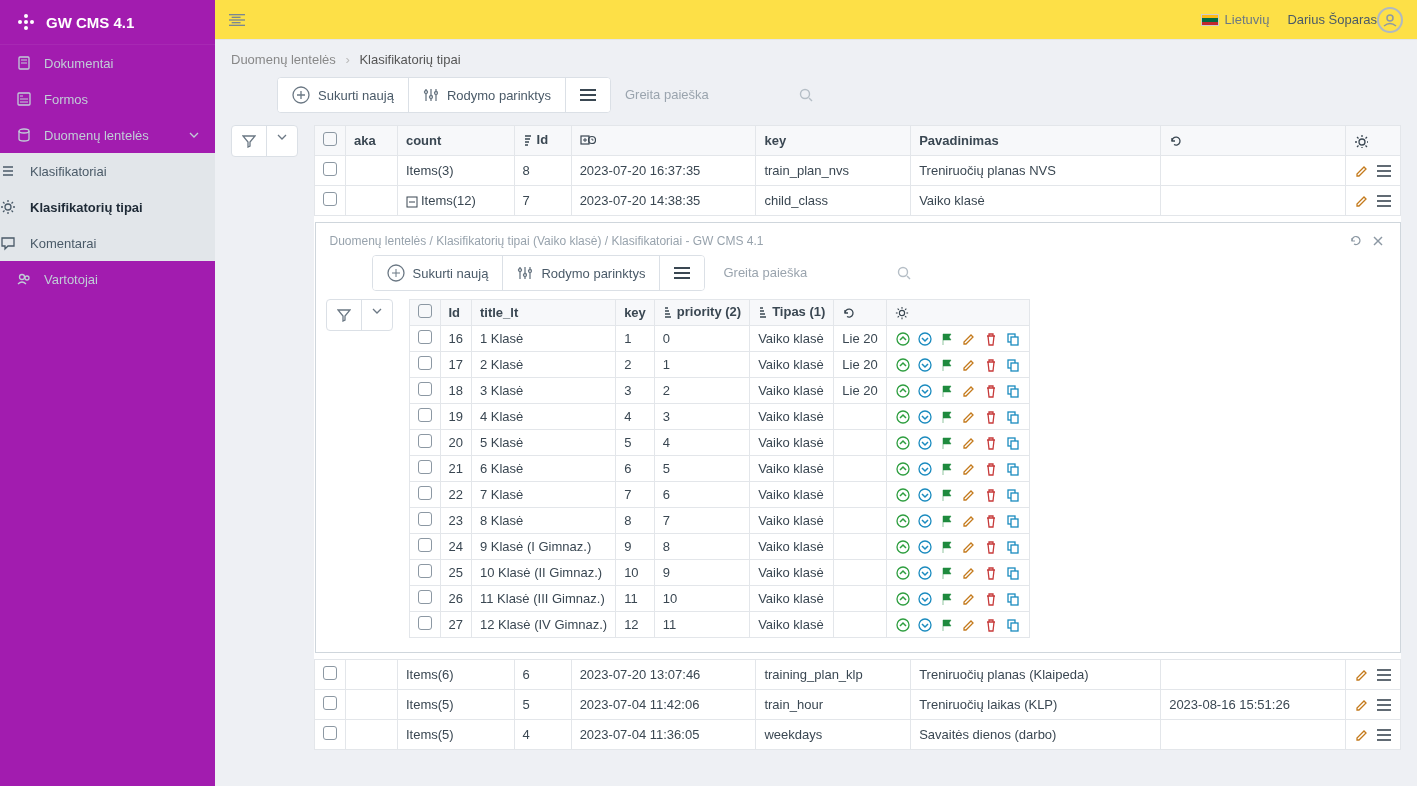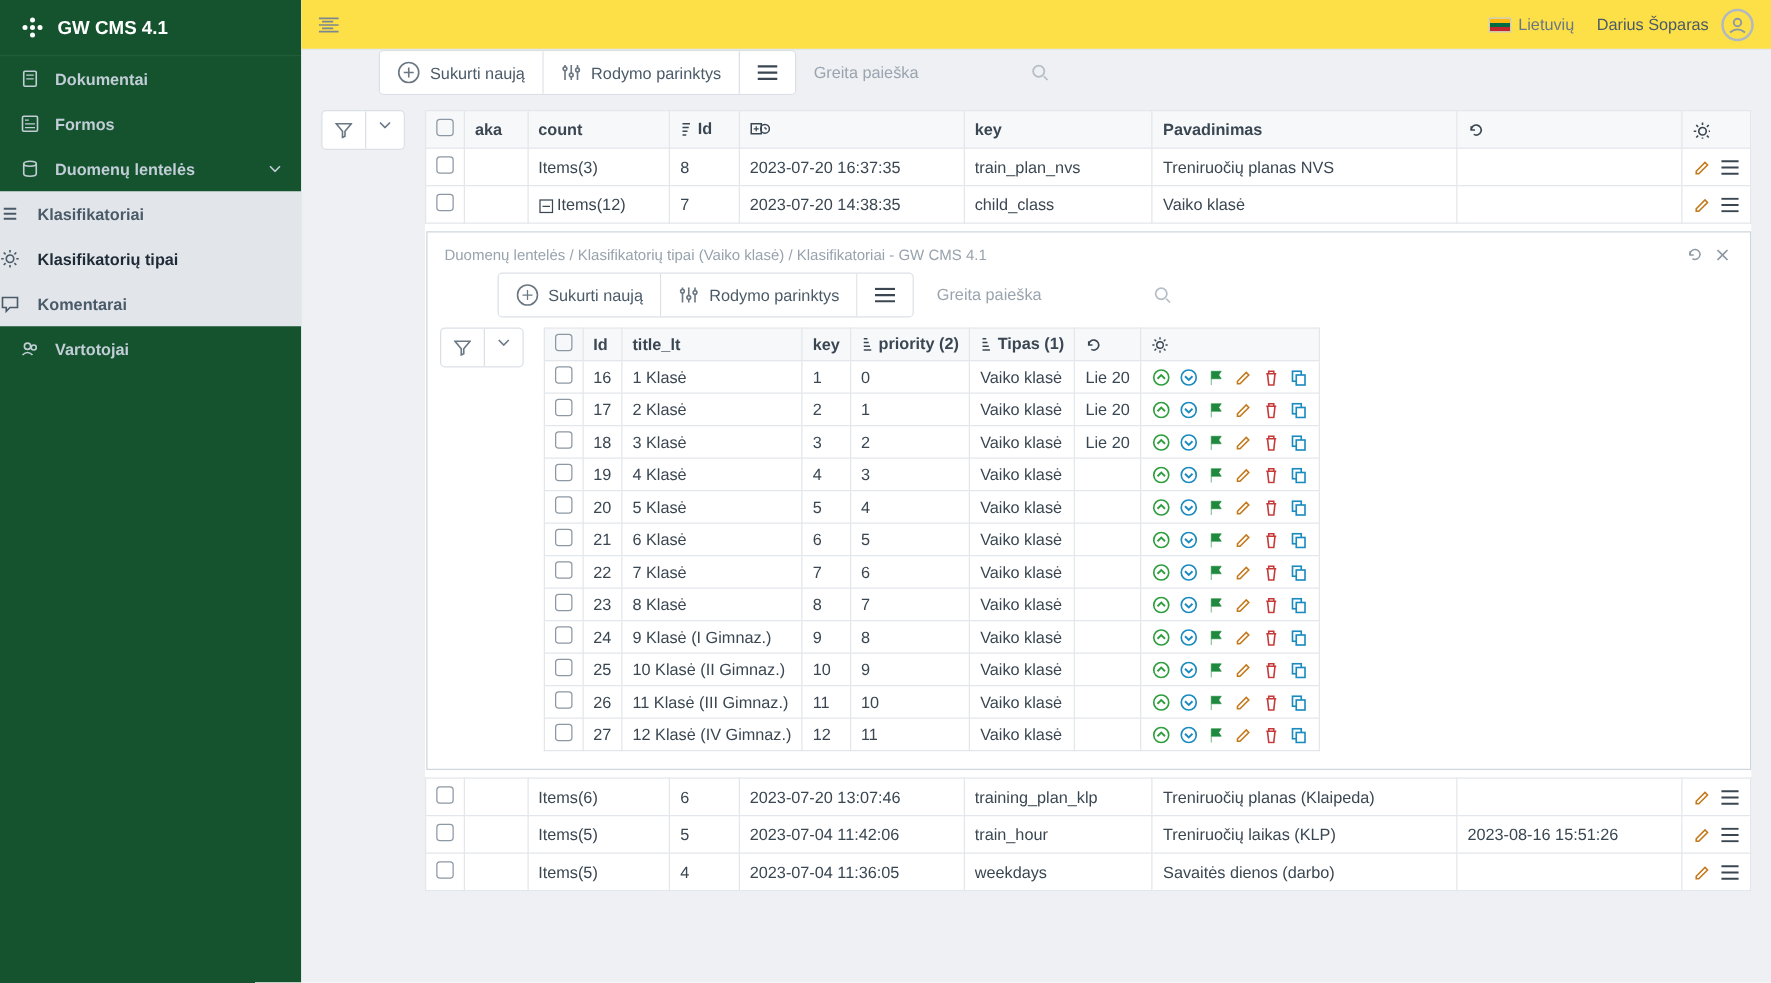--- a/index.html
+++ b/index.html
@@ -1,33 +1,33 @@
 <!DOCTYPE html>
 <html><head>
 <meta charset="utf-8">
 <style>
 * { box-sizing: border-box; margin: 0; padding: 0; }
 body { font-family: -apple-system, "Segoe UI", Arial, sans-serif; font-size: 13px; color: #333; background: #eef0f4; overflow: hidden; }
 .app { display: flex; height: 786px; width: 1417px; }
-.sidebar { width: 241px; background: #14532d; color: #c1cdd7; flex-shrink: 0; }
+.sidebar { width: 215px; background: #a21caf; color: #c1cdd7; flex-shrink: 0; }
 .brand { display: flex; align-items: center; gap: 10px; padding: 12px 16px; color: #fff; font-weight: 600; font-size: 15px; border-bottom: 1px solid rgba(255,255,255,.06); }
 .brand svg { flex-shrink: 0; }
-.nav-item { display: flex; align-items: center; gap: 12px; padding: 10px 16px; cursor: pointer; font-size: 13px; font-weight: bold; }
+.nav-item { display: flex; align-items: center; gap: 12px; padding: 10px 16px; cursor: pointer; font-size: 13px; }
 .nav-item.expandable { justify-content: flex-start; }
 .nav-item .chev { margin-left: auto; }
 .nav-sub { background: #e2e6ea; color: #4a5a68; }
 .nav-sub .nav-item { padding-left: 0; gap: 14px; }
 .nav-sub .nav-item.active { font-weight: 700; color: #1e2a36; }
 .main { flex: 1; display: flex; flex-direction: column; background: #eef0f4; overflow: hidden; }
 .topbar { height: 40px; background: #fde047; border-bottom: 1px solid #e3e6ea; display: flex; align-items: center; padding: 0 14px; }
 .topbar .left { display: flex; align-items: center; gap: 8px; }
 .topbar .right { margin-left: auto; display: flex; align-items: center; gap: 18px; }
 .lang { display: flex; align-items: center; gap: 6px; color: #6b7884; font-size: 13px; }
 .flag { width: 18px; height: 12px; display: inline-block; background: linear-gradient(to bottom, #fdb913 0 33%, #006a44 33% 66%, #c1272d 66% 100%); border: 1px solid #ccc; }
-.user { display: flex; align-items: center; gap: 10px; color: #4a5a68; }
+.user { display: flex; align-items: center; gap: 0; color: #4a5a68; }
 .avatar { width: 26px; height: 26px; border: 2px solid #b0b9c1; border-radius: 50%; display: flex; align-items: center; justify-content: center; }
 .breadcrumb { padding: 12px 16px 10px; color: #888; font-size: 13px; }
 .breadcrumb .sep { margin: 0 6px; color: #bbb; }
 .breadcrumb .cur { color: #555; }
 .toolbar { display: flex; align-items: stretch; gap: 0; padding: 0 16px 12px; }
 .btn-grp { display: flex; background: #fff; border: 1px solid #dbe0e6; border-radius: 4px; overflow: hidden; margin-left: 46px; }
 .btn { display: flex; align-items: center; gap: 8px; padding: 8px 14px; border-right: 1px solid #dbe0e6; cursor: pointer; color: #4a5a68; background: #fff; font-size: 13px; }
 .btn:last-child { border-right: none; }
 .search-wrap { margin-left: 10px; display: flex; align-items: center; background: transparent; border-bottom: 1px solid transparent; position: relative; width: 200px; }
 .search-wrap input { border: none; background: transparent; outline: none; padding: 8px 4px; width: 100%; font-size: 13px; color: #555; }
@@ -191,20 +191,25 @@
           <span class="avatar">
             <svg width="14" height="14" viewBox="0 0 14 14">
                 <circle cx="7" cy="5" r="3" fill="none" stroke="#8c98a3" stroke-width="1.5"></circle>
                 <path d="M1 13 Q7 8 13 13" fill="none" stroke="#8c98a3" stroke-width="1.5"></path>
               </svg>
           </span>
         </div>
       </div>
     </div>
 
+    <div class="breadcrumb">
+      <span>Duomenų lentelės</span>
+      <span class="sep">›</span>
+      <span class="cur">Klasifikatorių tipai</span>
+    </div>
 
     <div class="toolbar">
       <div class="btn-grp">
         <div class="btn">
           <svg width="18" height="18" viewBox="0 0 18 18">
               <circle cx="9" cy="9" r="8" fill="none" stroke="#6b7884" stroke-width="1.3"></circle>
               <line x1="9" y1="5" x2="9" y2="13" stroke="#6b7884" stroke-width="1.3"></line>
               <line x1="5" y1="9" x2="13" y2="9" stroke="#6b7884" stroke-width="1.3"></line>
             </svg>
           <span>Sukurti naują</span>

